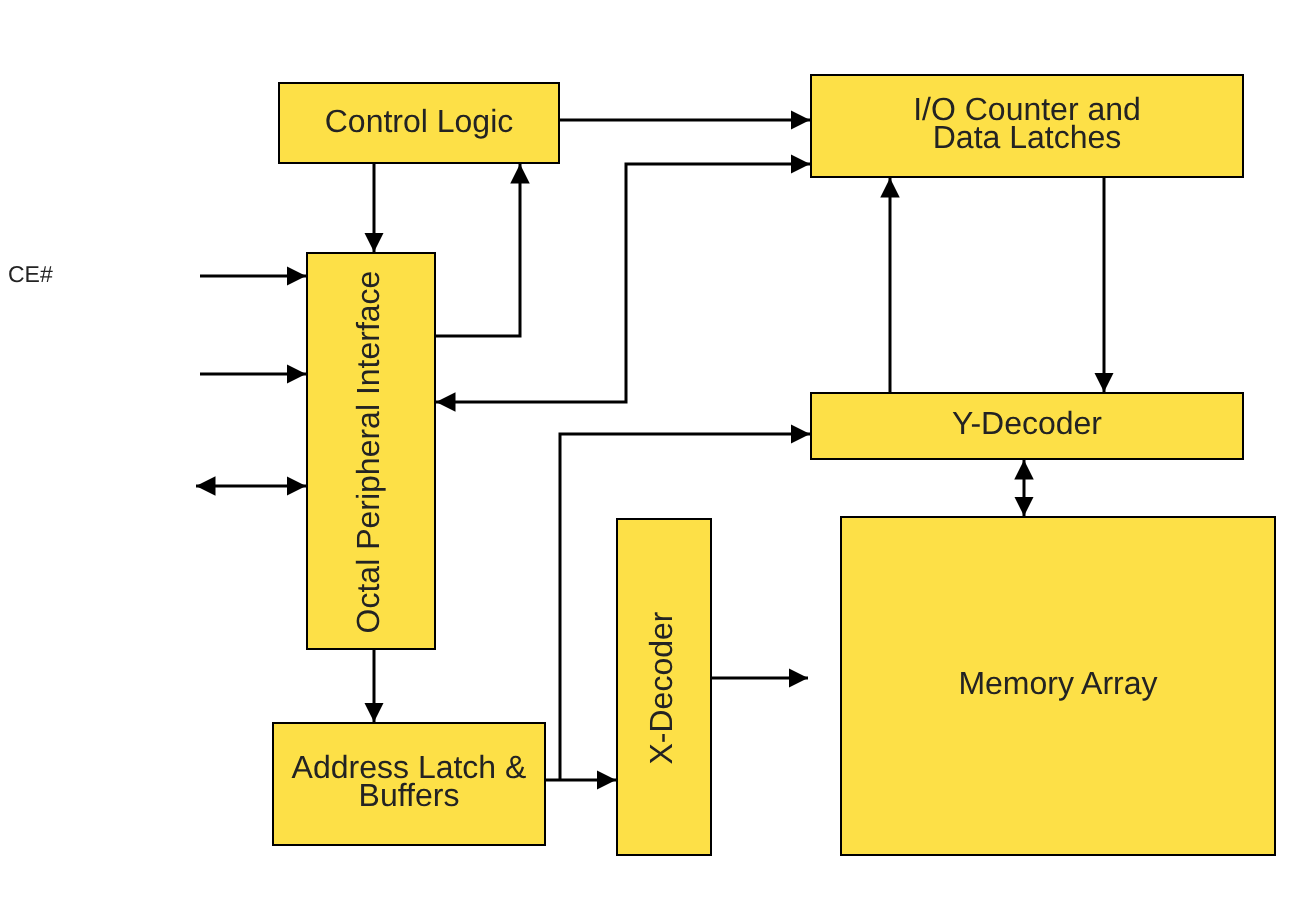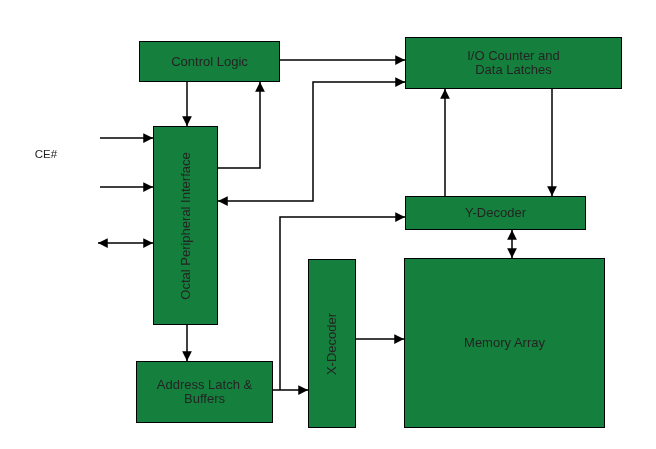--- a/index.html
+++ b/index.html
@@ -17,44 +17,43 @@
   }
   .wires {
     position: absolute;
     left: 0; top: 0;
     width: 656px; height: 449px;
   }
   .box {
     position: absolute;
     box-sizing: border-box;
     border: 1.5px solid #000000;
-    background: #15803d;
+    background: #fde047;
     display: flex;
     flex-direction: column;
     align-items: center;
     justify-content: center;
     text-align: center;
-    font-size: 13px;
+    font-size: 16px;
     line-height: 14px;
     color: #232323;
   }
   .vlabel {
     transform: rotate(-90deg);
     white-space: nowrap;
   }
   .sig-label {
     position: absolute;
     width: 84px;
     height: 16px;
-    text-align: center;
+    text-align: left;
     font-size: 11.5px;
     line-height: 16px;
     color: #232323;
     white-space: nowrap;
-    margin-top: 16px;
   }
 </style>
 </head>
 <body>
 
 <div class="stage">
 
   <svg class="wires" viewBox="0 0 656 449" xmlns="http://www.w3.org/2000/svg">
     <defs>
       <marker id="arr" viewBox="0 0 10 10" refX="10" refY="5" markerWidth="6.5" markerHeight="6.5" orient="auto-start-reverse">
@@ -87,29 +86,29 @@
 
   <div class="box" style="left:405px; top:37px; width:217px; height:52px;">
     <span>I/O Counter and</span>
     <span>Data Latches</span>
   </div>
 
   <div class="box" style="left:153px; top:126px; width:65px; height:199px;">
     <span class="vlabel">Octal Peripheral Interface</span>
   </div>
 
-  <div class="box" style="left:405px; top:196px; width:181px; height:34px;">
+  <div class="box" style="left:405px; top:196px; width:217px; height:34px;">
     <span>Y-Decoder</span>
   </div>
 
   <div class="box" style="left:308px; top:259px; width:48px; height:169px;">
     <span class="vlabel">X-Decoder</span>
   </div>
 
-  <div class="box" style="left:404px; top:258px; width:201px; height:170px;text-align:center;">
+  <div class="box" style="left:420px; top:258px; width:218px; height:170px;text-align:center;">
     <span>Memory Array</span>
   </div>
 
   <div class="box" style="left:136px; top:361px; width:137px; height:62px;">
     <span>Address Latch &amp;</span>
     <span>Buffers</span>
   </div>
 
 </div>
 

